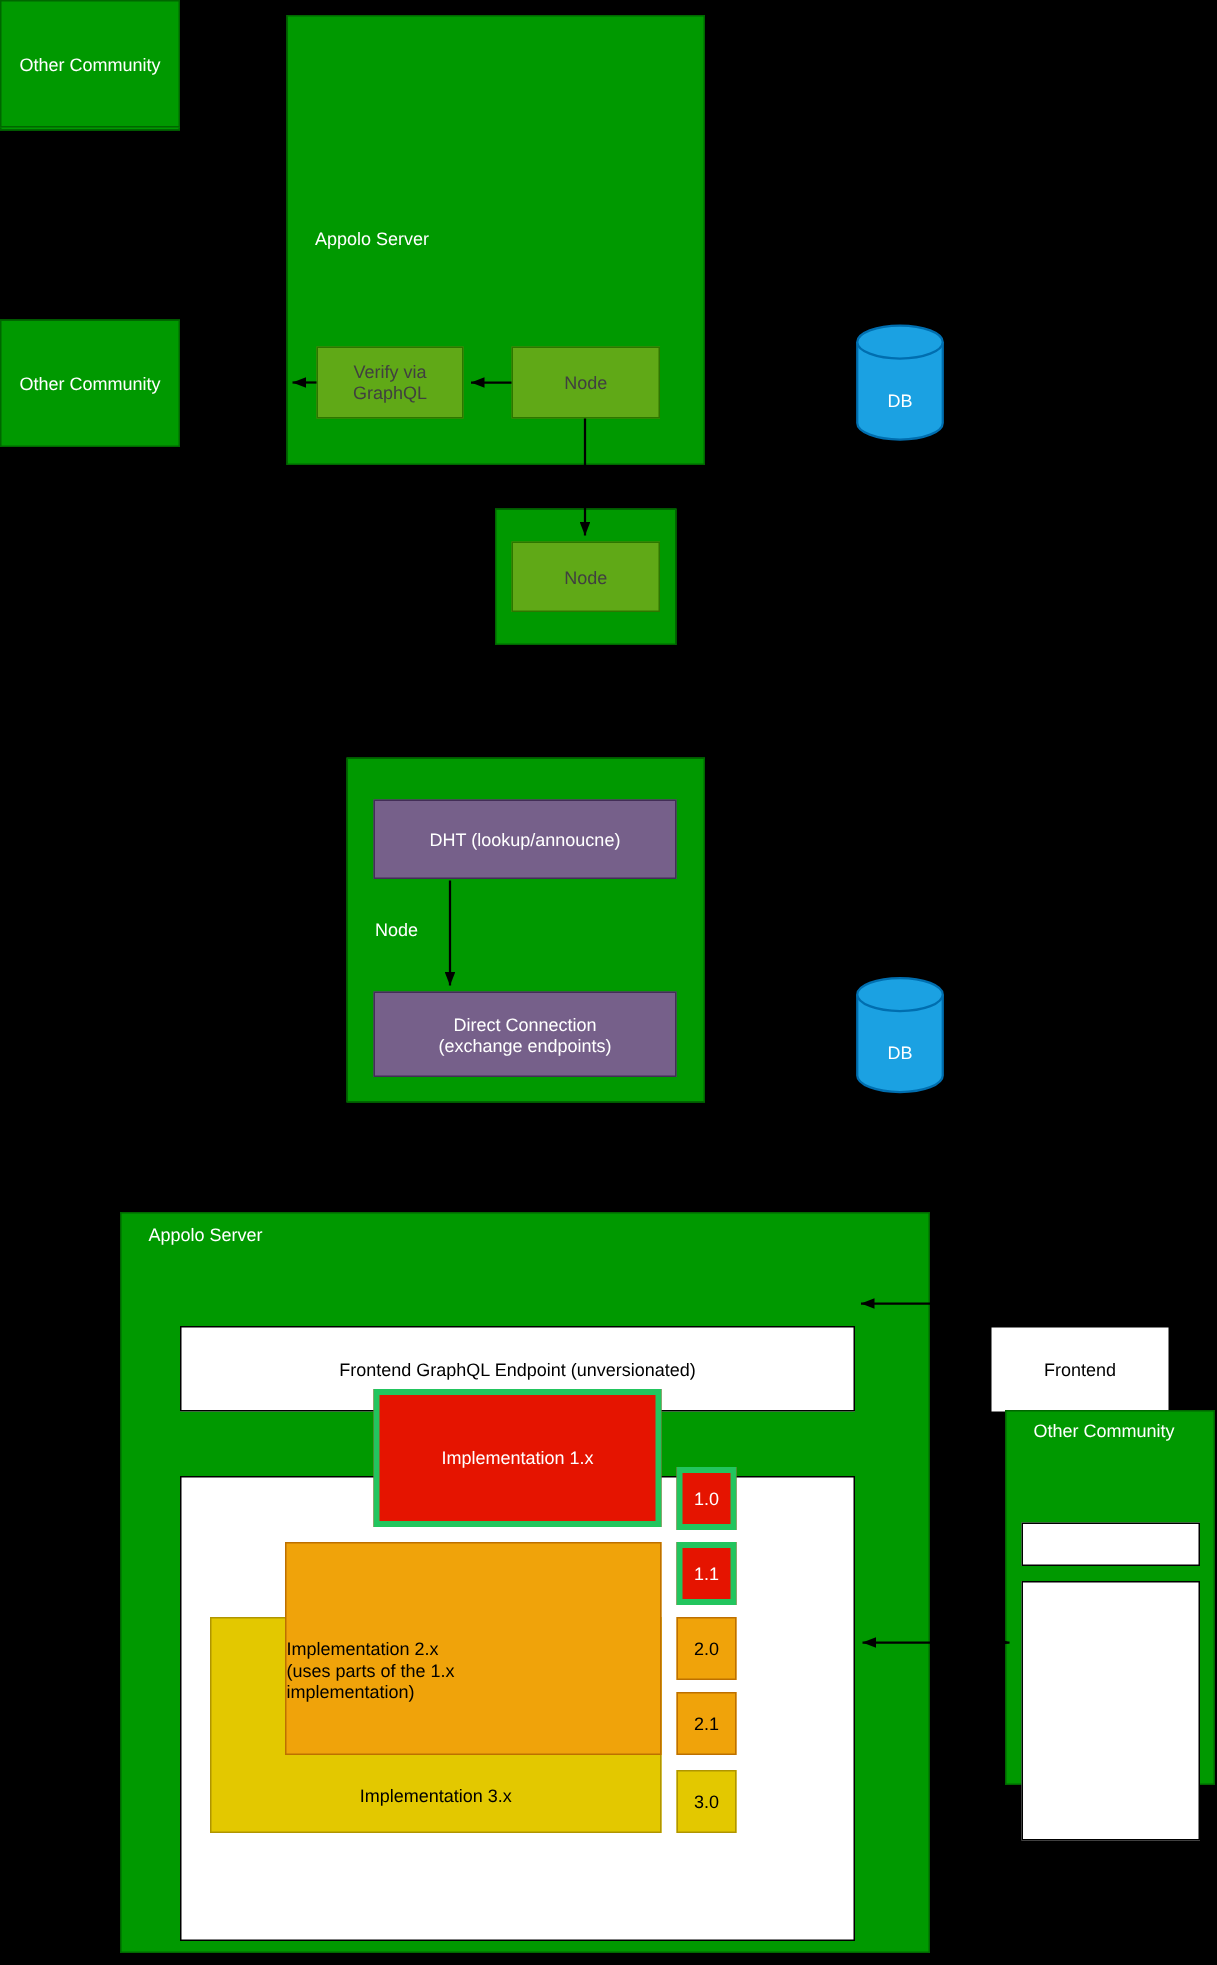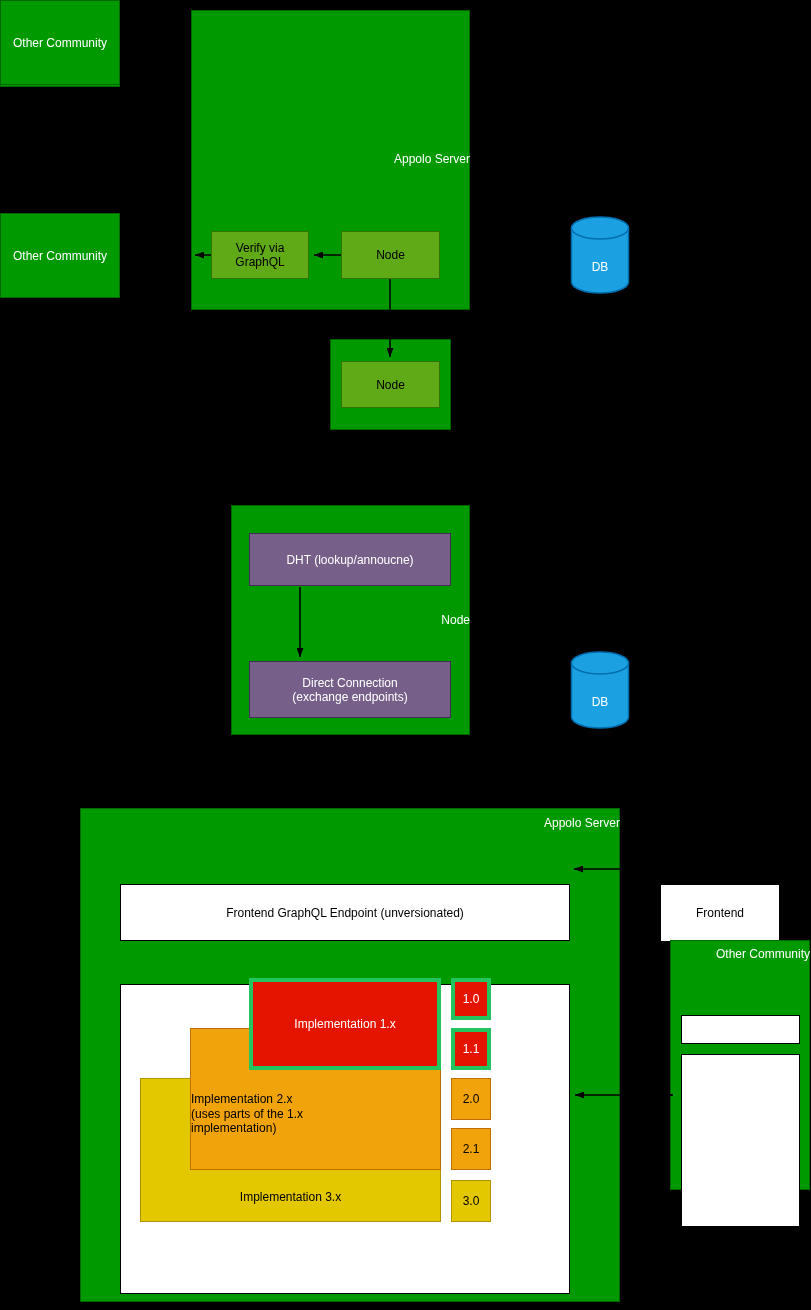--- a/index.html
+++ b/index.html
@@ -2,27 +2,27 @@
 <html><head>
 <meta charset="utf-8">
 <style>
   html,body{margin:0;padding:0;background:#000;}
   .canvas{position:relative;width:811px;height:1310px;background:#000;
           font-family:"Liberation Sans",sans-serif;font-size:12px;overflow:hidden;}
   .abs{position:absolute;box-sizing:border-box;}
   .flexc{display:flex;align-items:center;justify-content:center;text-align:center;}
   .pre{white-space:pre-line;}
   .green-dark{background:#009900;border:1px solid #006600;color:#ffffff;}
-  .green-light{background:#60a917;border:1px solid #2d7600;color:#000000;}
+  .green-light{background:#60a917;border:1px solid #2d7600;color:#404040;}
   .purple{background:#76608a;border:1px solid #432d57;color:#ffffff;}
   .white-box{background:#ffffff;border:1px solid #000000;color:#000000;margin-top:44px;}
   .red-box{background:#e51400;border:4px solid #22c55e;color:#ffffff;}
   .orange-box{background:#f0a30a;border:1px solid #bd7000;color:#000000;}
   .yellow-box{background:#e3c800;border:1px solid #b09500;color:#000000;}
-  .title-line{text-align:right;line-height:16px;padding-left:19px;}
+  .title-line{text-align:left;line-height:16px;padding-left:19px;}
   .arrows{position:absolute;left:0;top:0;pointer-events:none;}
 </style>
 </head>
 <body>
 
 <div class="canvas">
 
   <div class="abs flexc green-dark" style="left:0;top:3;width:120px;height:87px">Other Community</div>
   <div class="abs flexc green-dark" style="left:0;top:108;width:120px;height:85px">Other Community</div>
   <div class="abs flexc green-dark" style="left:0;top:213px;width:120px;height:85px">Other Community</div>
@@ -66,21 +66,21 @@
   <div class="abs white-box" style="left:120px;top:940px;width:450px;height:310px"></div>
 
   <div class="abs yellow-box" style="left:140px;top:1078px;width:301px;height:144px">
     <div class="abs" style="left:0;right:0;bottom:17px;text-align:center">Implementation 3.x</div>
   </div>
   <div class="abs orange-box" style="left:190px;top:1028px;width:251px;height:142px">
     <div class="abs pre" style="left:0;right:0;top:63px;line-height:14.5px">Implementation 2.x
 (uses parts of the 1.x
 implementation)</div>
   </div>
-  <div class="abs flexc red-box" style="left:249px;top:978px;width:192px;height:92px">Implementation 1.x</div>
+  <div class="abs flexc red-box" style="left:249px;top:926px;width:192px;height:92px">Implementation 1.x</div>
 
   <div class="abs flexc red-box" style="left:451px;top:978px;width:40px;height:42px">1.0</div>
   <div class="abs flexc red-box" style="left:451px;top:1028px;width:40px;height:42px">1.1</div>
   <div class="abs flexc orange-box" style="left:451px;top:1078px;width:40px;height:42px">2.0</div>
   <div class="abs flexc orange-box" style="left:451px;top:1128px;width:40px;height:42px">2.1</div>
   <div class="abs flexc yellow-box" style="left:451px;top:1180px;width:40px;height:42px">3.0</div>
 
   <div class="abs flexc white-box" style="left:660px;top:840px;width:120px;height:58px">Frontend</div>
 
   <div class="abs green-dark" style="left:670px;top:940px;width:140px;height:250px"></div>

